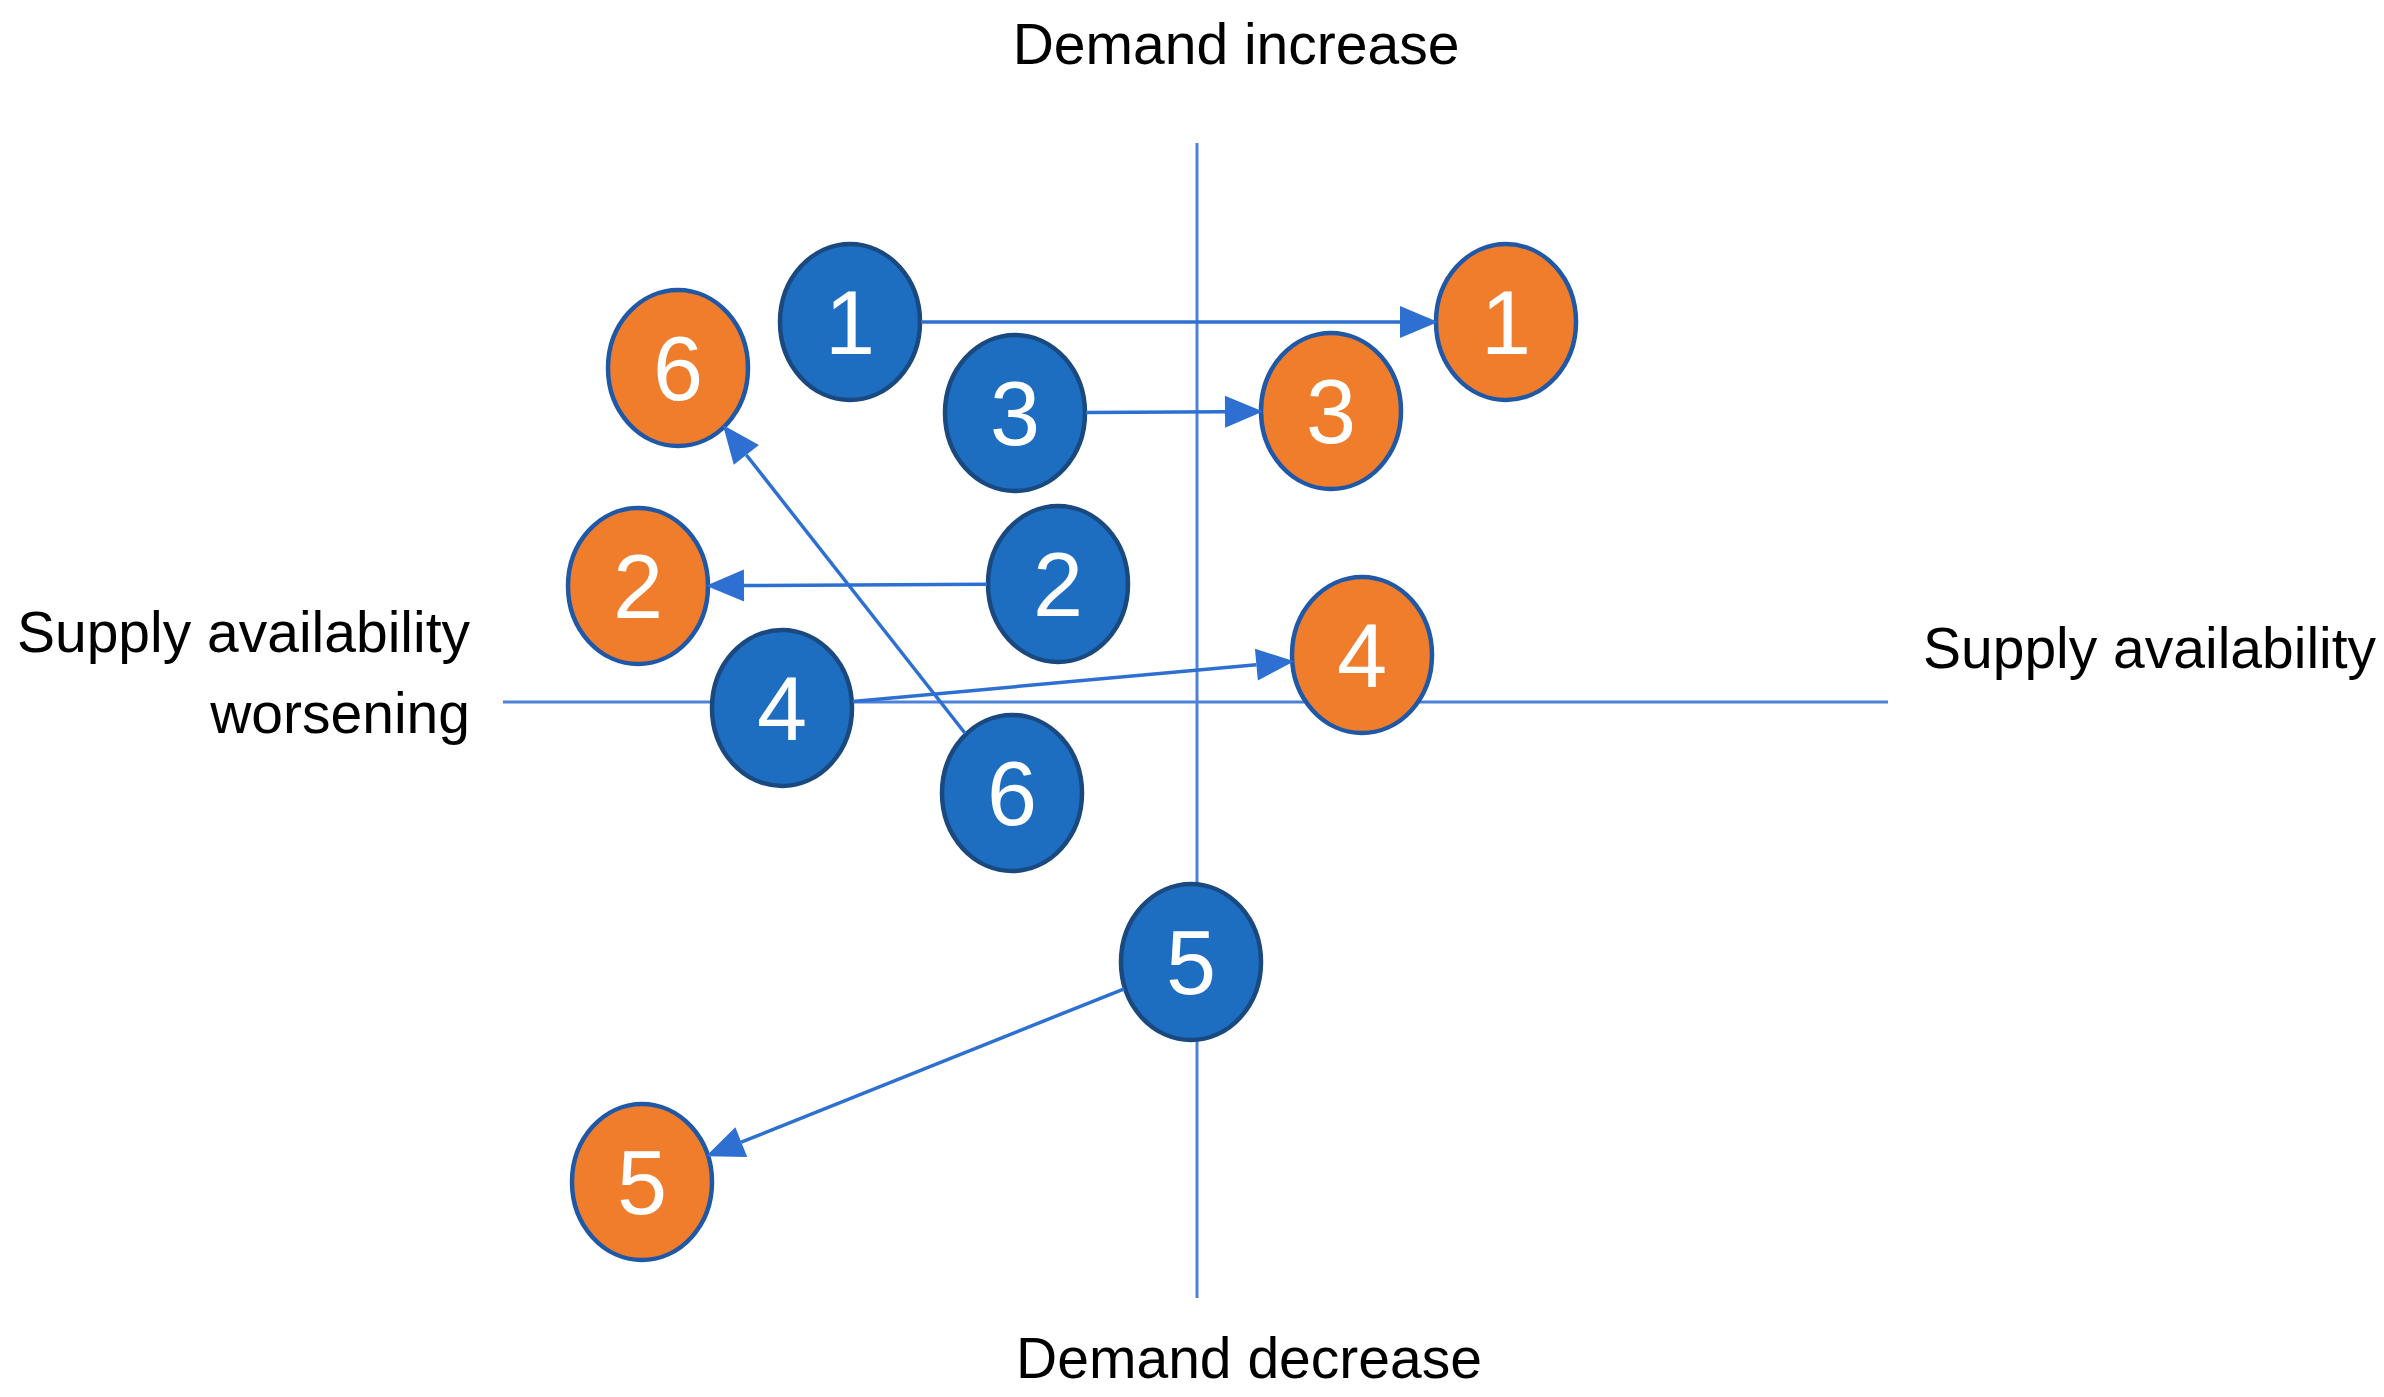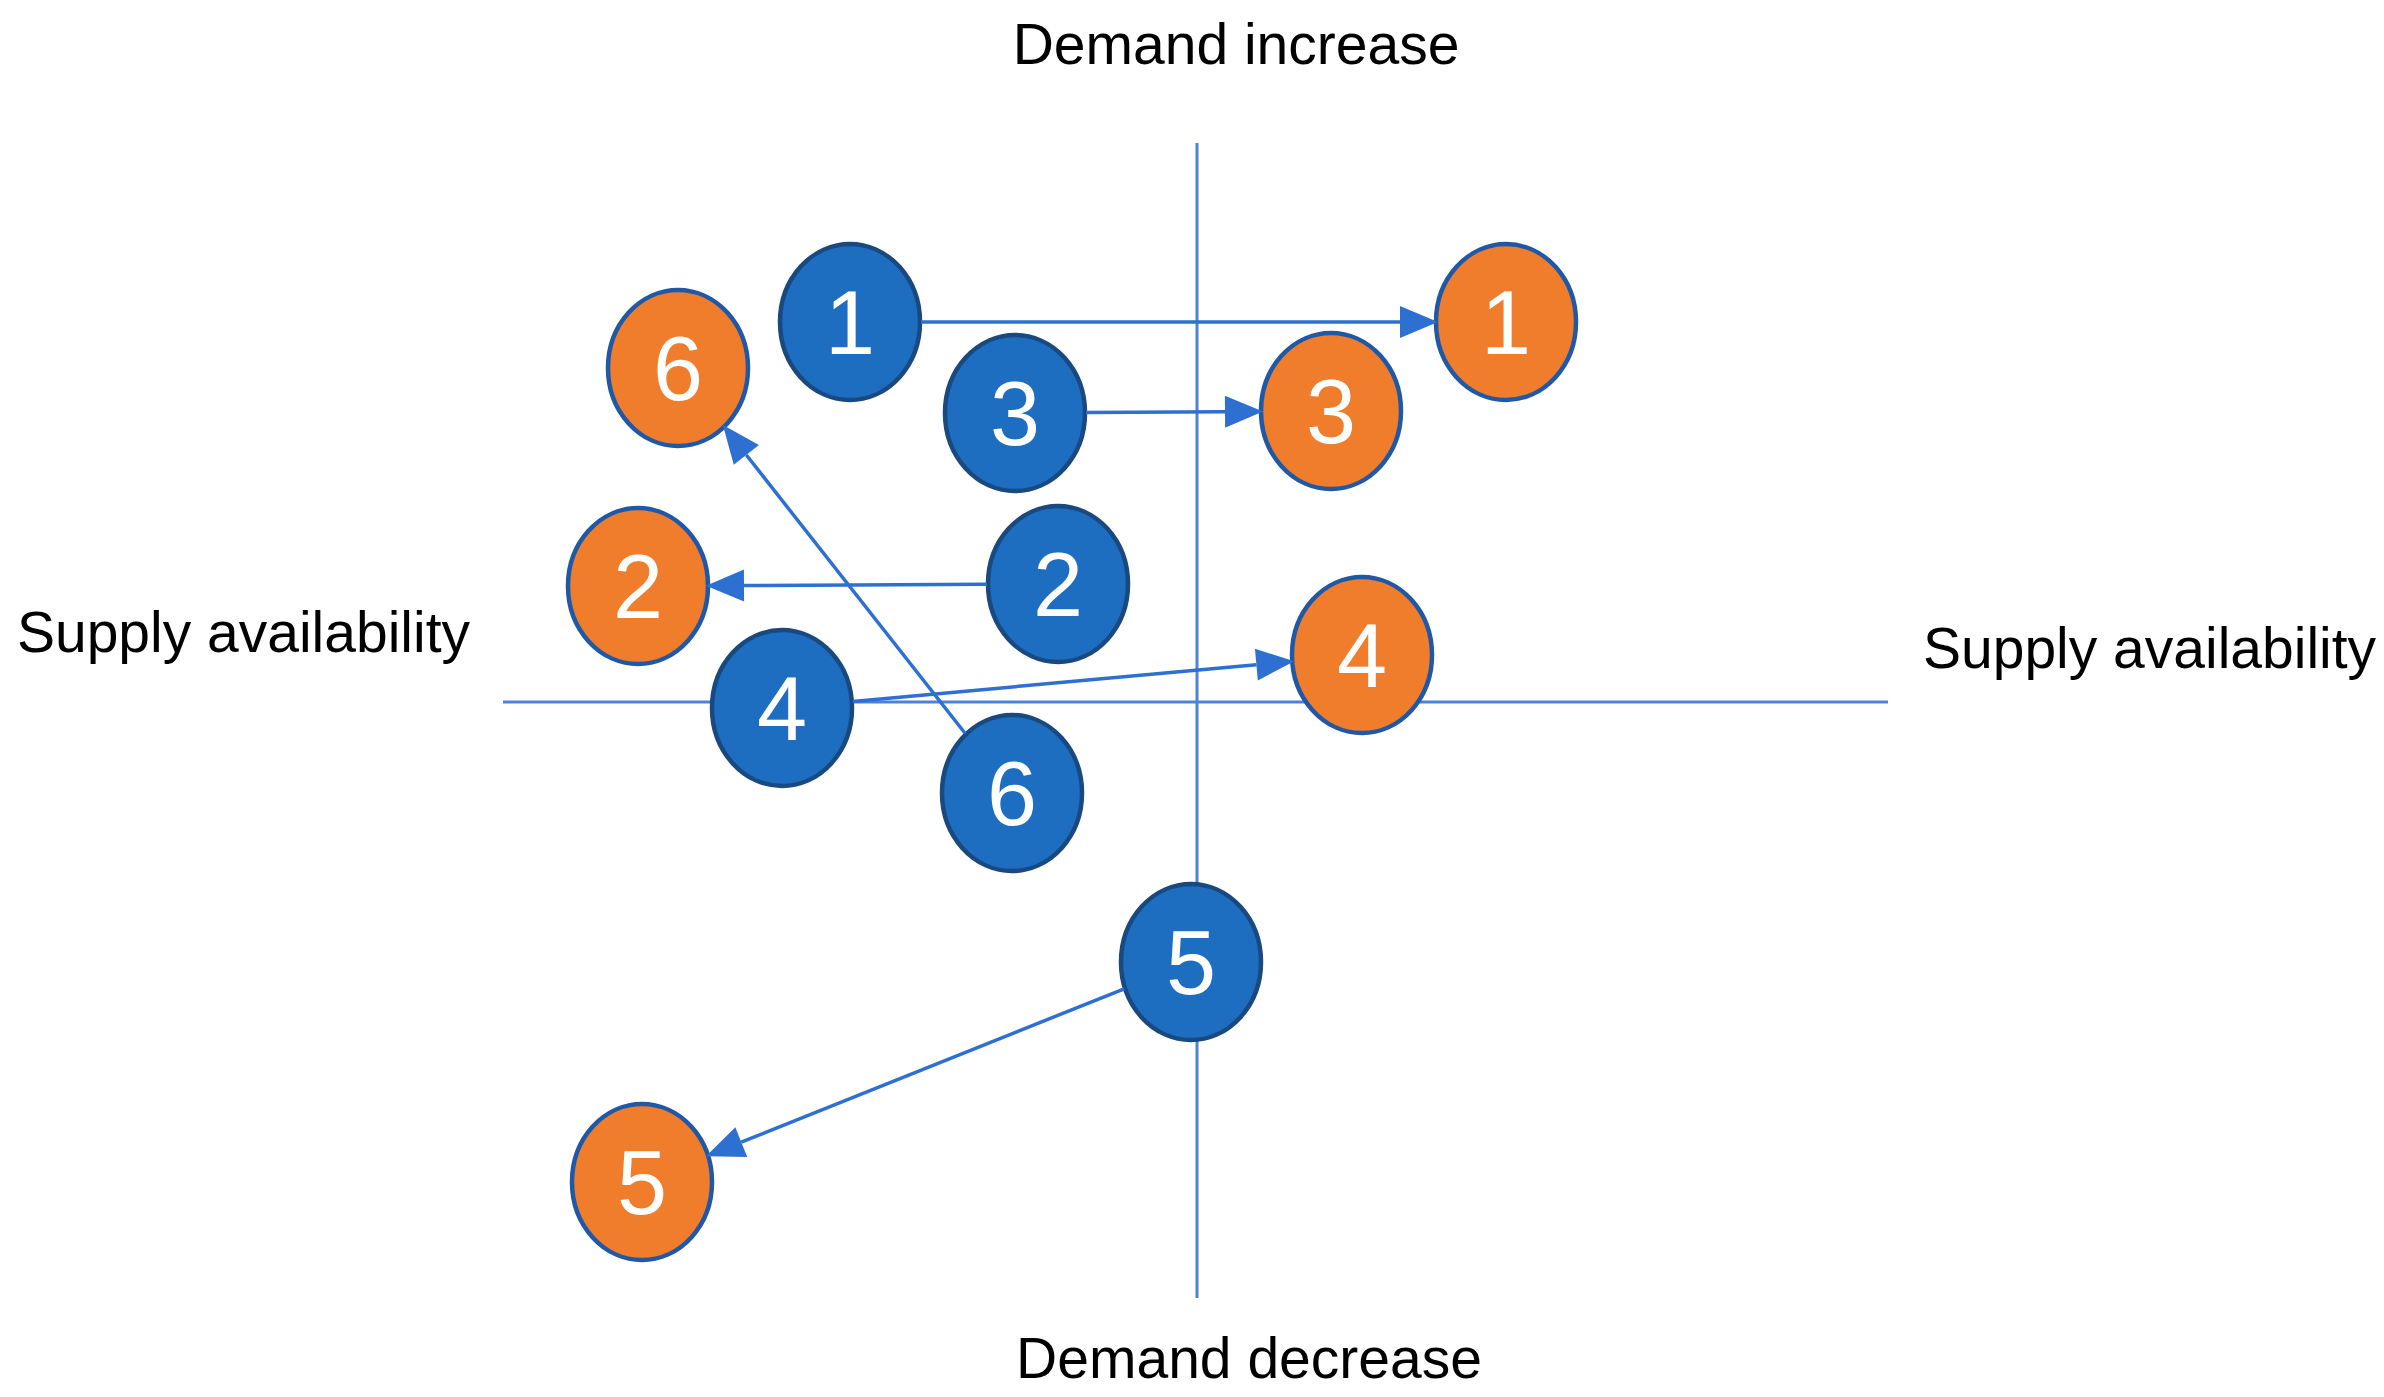--- a/index.html
+++ b/index.html
@@ -98,18 +98,19 @@
       <line x1="1124.2018370137582" y1="988.7679341657071" x2="741.2866783294568" y2="1142.2129886475766" stroke="#2e6fd2" stroke-width="3.5"></line>
       <polygon points="706.0134330996805,1156.3479867360115 735.3351001869578,1127.3610959192497 747.2382564719558,1157.0648813759035" fill="#2e6fd2"></polygon>
     </svg>
 
   <div class="lbl top">Demand increase</div>
 
   <div class="lbl bottom">Demand decrease</div>
 
   <div class="lbl left">
     <div>Supply availability</div>
+    <div>worsening</div>
   </div>
 
   <div class="lbl right">
     <div>Supply availability</div>
   </div>
 </div>
 
 </body></html>

